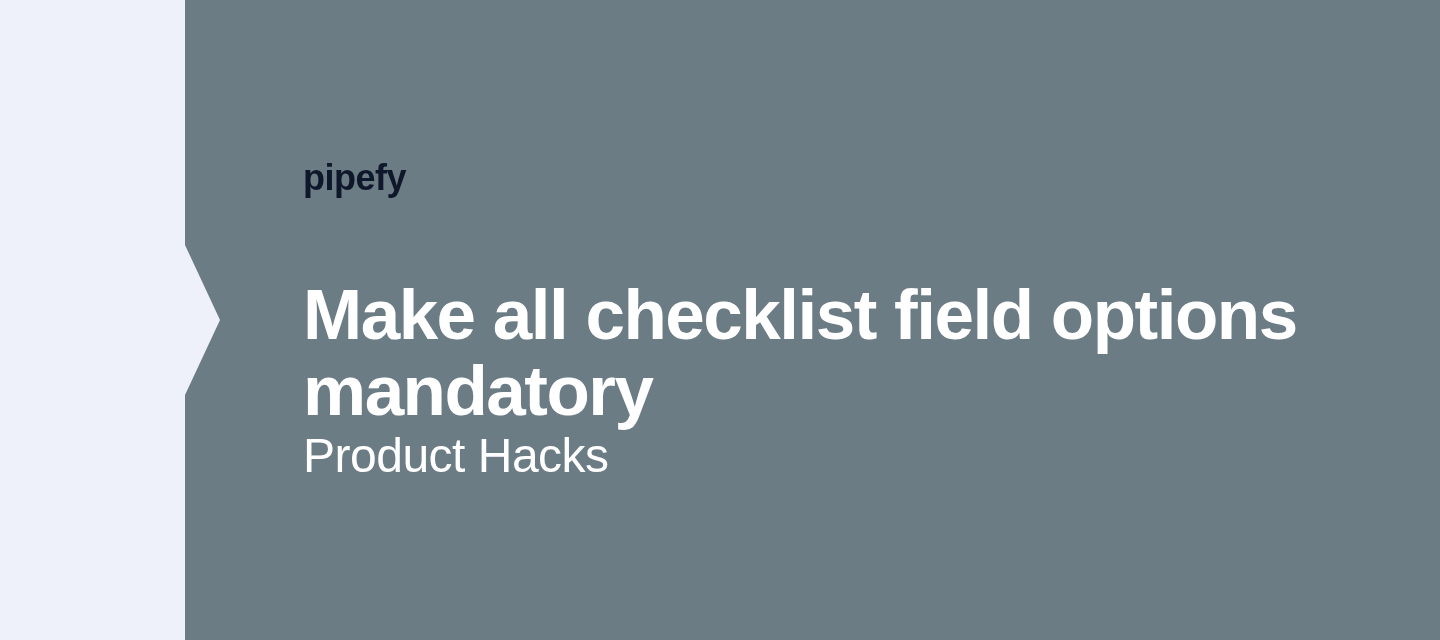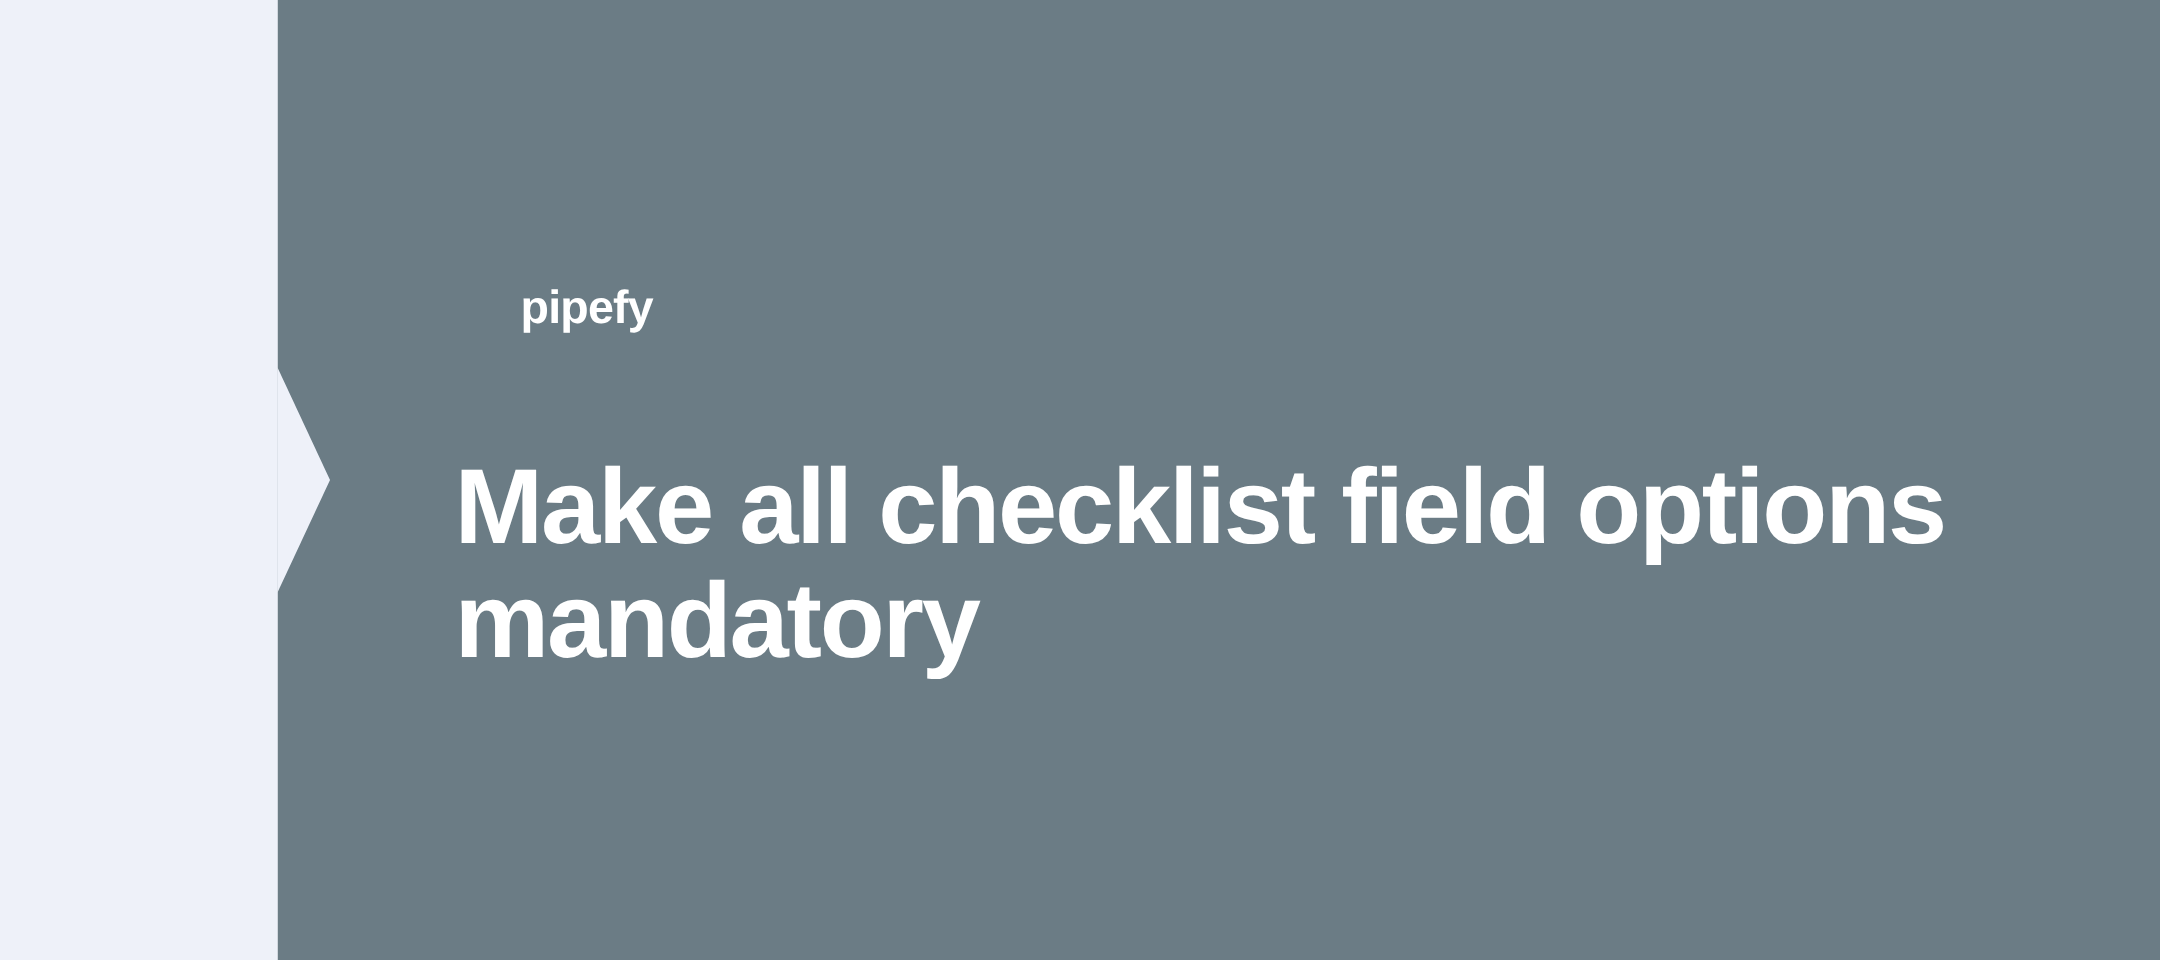--- a/index.html
+++ b/index.html
@@ -36,26 +36,25 @@
       flex: 1;
       height: 100%;
       background: #6b7c85;
       display: flex;
       flex-direction: column;
       justify-content: center;
       padding-left: 118px;
       padding-right: 60px;
     }
     .brand {
-      color: #ffffff;
-      font-size: 31px;
+      color: #0f172a;
+      font-size: 36px;
       font-weight: 700;
       letter-spacing: -0.5px;
       margin-bottom: 78px;
-      margin-left: 44px;
     }
     .title {
       color: #ffffff;
       font-size: 71px;
       font-weight: 800;
       line-height: 1.07;
       letter-spacing: -1.5px;
       margin-bottom: 0;
     }
     .subtitle {
@@ -68,13 +67,14 @@
 </head>
 <body>
 
 <div class="sidebar">
   <div class="arrow"></div>
 </div>
 
 <div class="main">
   <div class="brand">pipefy</div>
   <div class="title">Make all checklist field options mandatory</div>
+  <div class="subtitle">Product Hacks</div>
 </div>
 
 </body></html>

